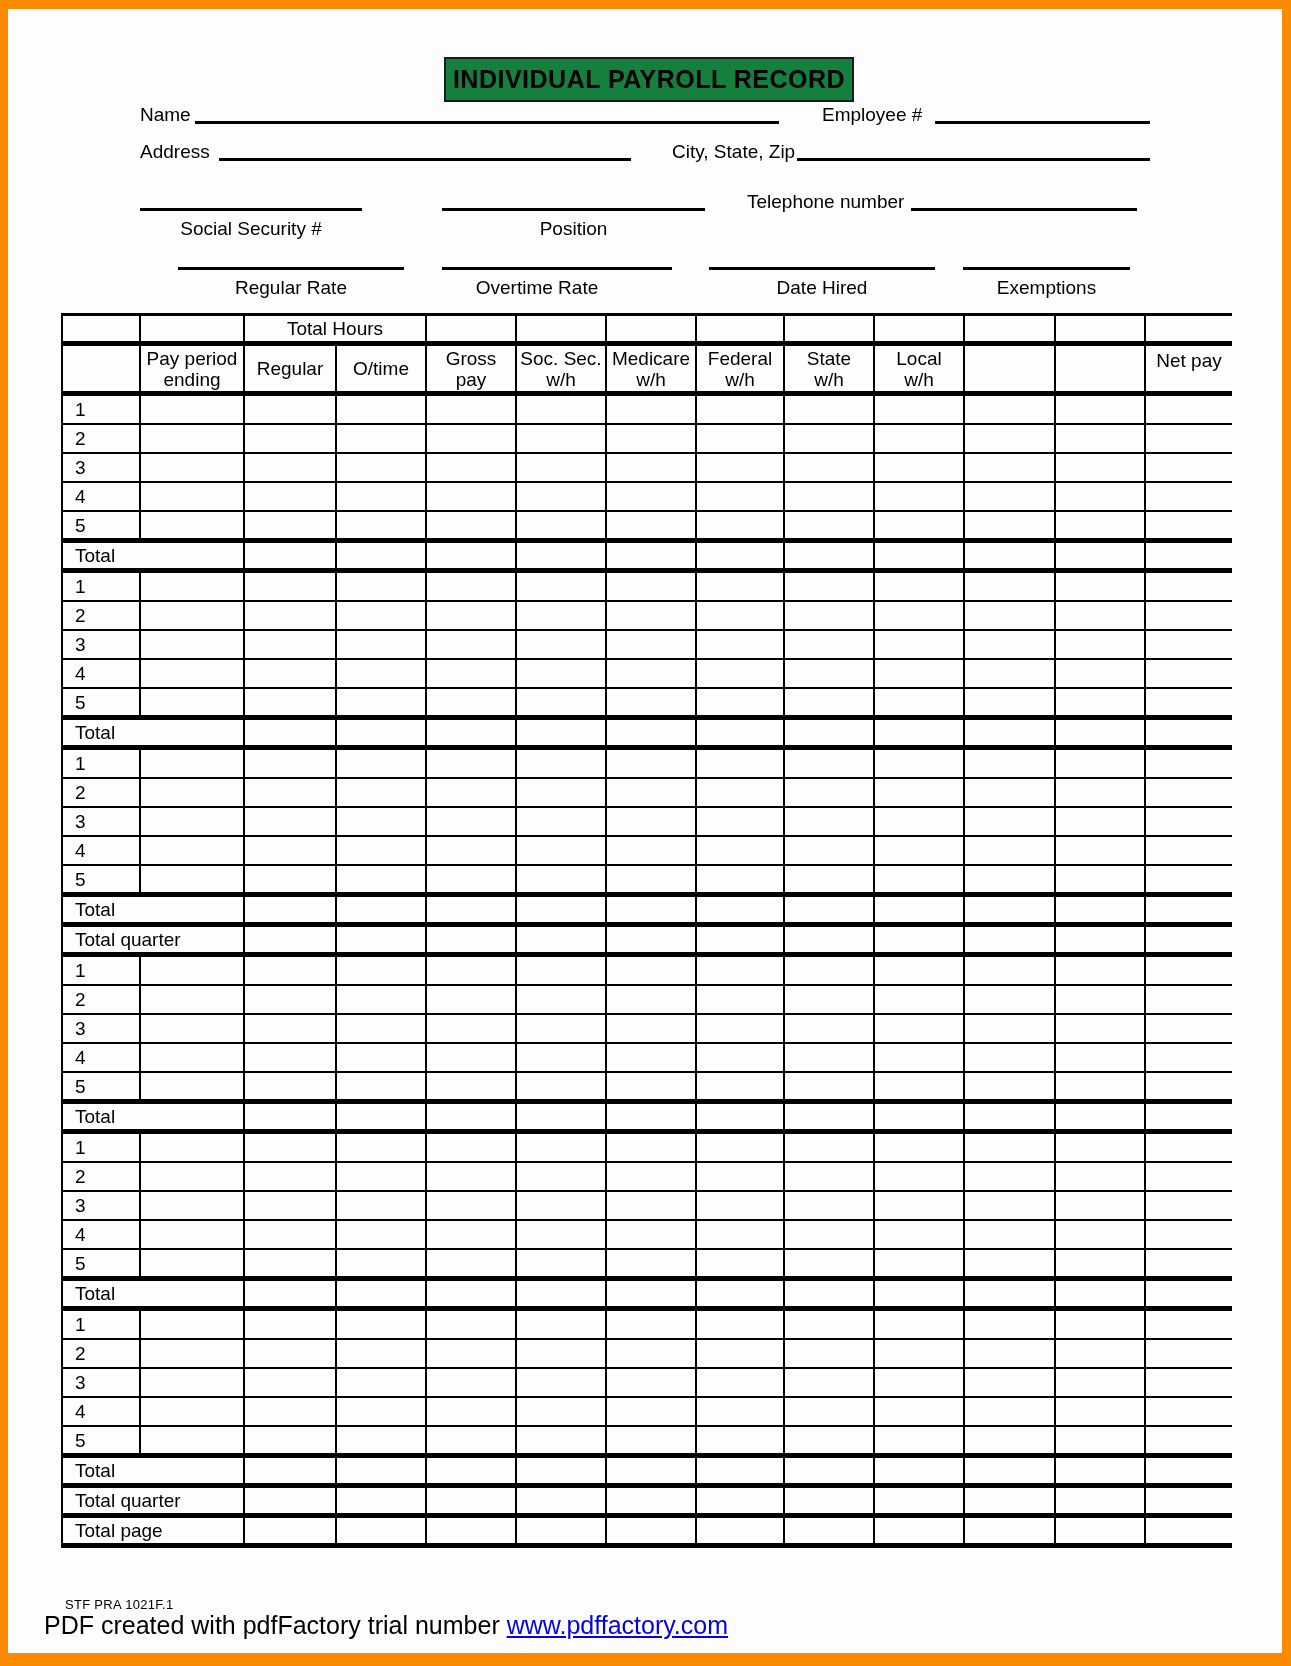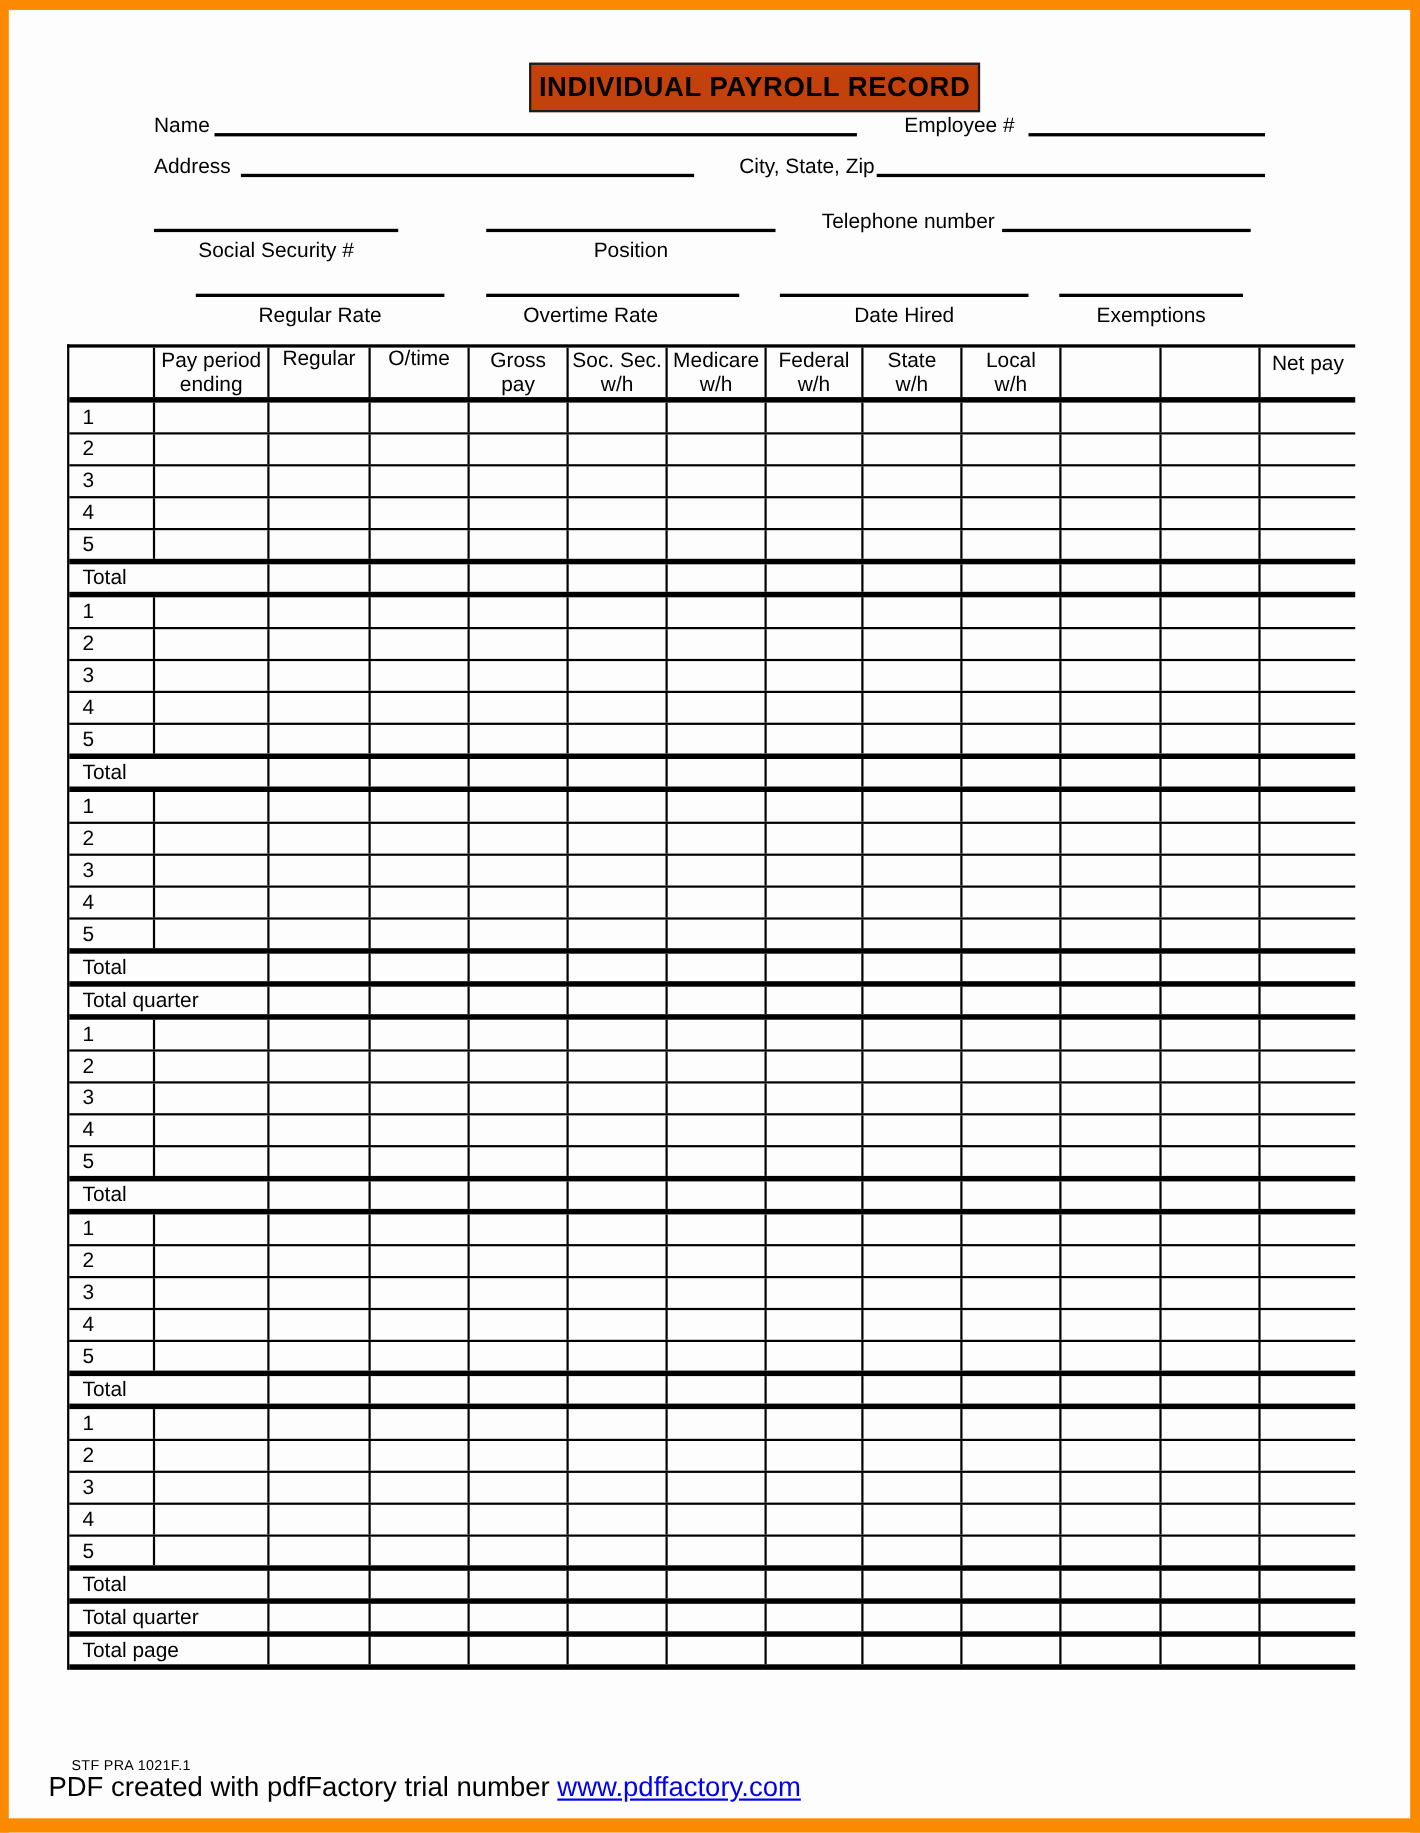--- a/index.html
+++ b/index.html
@@ -14,23 +14,23 @@
   
   .frame { position: absolute; background: var(--accent, #fb8a00); }
   .frame-top    { left: 0; top: 0; width: 100%; height: 9px; }
   .frame-bottom { left: 0; bottom: 0; width: 100%; height: 13px; }
   .frame-left   { left: 0; top: 0; width: 8px; height: 100%; }
   .frame-right  { right: 0; top: 0; width: 9px; height: 100%; }
 
   
   .title-box {
     position: absolute; left: 444px; top: 57px; width: 410px; height: 45px;
-    background: #c2410c; border: 2px solid #1c1c1c;
+    background: #15803d; border: 2px solid #1c1c1c;
     display: flex; align-items: center; justify-content: center;
-    font-size: 25px; font-weight: bold; letter-spacing: 0.5px; margin-left: 37px;
+    font-size: 25px; font-weight: bold; letter-spacing: 0.5px;
   }
 
   
   .flabel { position: absolute; font-size: 19px; white-space: nowrap; }
   .fline  { position: absolute; height: 0; border-top: 3px solid #000; }
   .funder { text-align: center; }
 
   .lbl-name      { left: 140px; top: 104px; }
   .line-name     { left: 195px; top: 121px; width: 584px; }
   .lbl-emp       { left: 822px; top: 104px; }
@@ -75,21 +75,21 @@
   .row-data.thick { height: 31px; }
   .row-total { height: 30px; }
   .cell {
     border-right: 2px solid #000;
     display: flex; flex-direction: column;
     align-items: center; justify-content: center;
     text-align: center; line-height: 21px; overflow: hidden;
   }
   .cell:last-child { border-right: none; }
   .cell.span2 { grid-column: span 2; }
-  .cell.v-bottom { justify-content: flex-start; padding-bottom: 0; }
+  .cell.v-bottom { justify-content: center; padding-bottom: 0; }
   .cell.v-top    { justify-content: flex-start; padding-top: 4px; }
   .cell.h-left   { align-items: flex-start; padding-left: 12px; text-align: left; }
 
   
   .form-code {
     position: absolute; left: 65px; top: 1597px;
     font-size: 13px; letter-spacing: 0.3px;
   }
   .pdf-footer {
     position: absolute; left: 44px; top: 1611px;
@@ -132,20 +132,36 @@
 <div class="fline line-rrate"></div>
 <div class="fline line-orate"></div>
 <div class="fline line-hired"></div>
 <div class="fline line-exempt"></div>
 <span class="flabel funder lbl-rrate">Regular Rate</span>
 <span class="flabel funder lbl-orate">Overtime Rate</span>
 <span class="flabel funder lbl-hired">Date Hired</span>
 <span class="flabel funder lbl-exempt">Exemptions</span>
 
 <div class="ptable" id="payroll-table">
+    <div class="t-row row-th thick">
+      <div class="cell"></div>
+      <div class="cell"></div>
+      <div class="cell span2">
+        <div>Total Hours</div>
+      </div>
+      <div class="cell"></div>
+      <div class="cell"></div>
+      <div class="cell"></div>
+      <div class="cell"></div>
+      <div class="cell"></div>
+      <div class="cell"></div>
+      <div class="cell"></div>
+      <div class="cell"></div>
+      <div class="cell"></div>
+    </div>
     <div class="t-row row-head thick">
       <div class="cell"></div>
       <div class="cell">
         <div>Pay period</div>
         <div>ending</div>
       </div>
       <div class="cell v-bottom">
         <div>Regular</div>
       </div>
       <div class="cell v-bottom">

